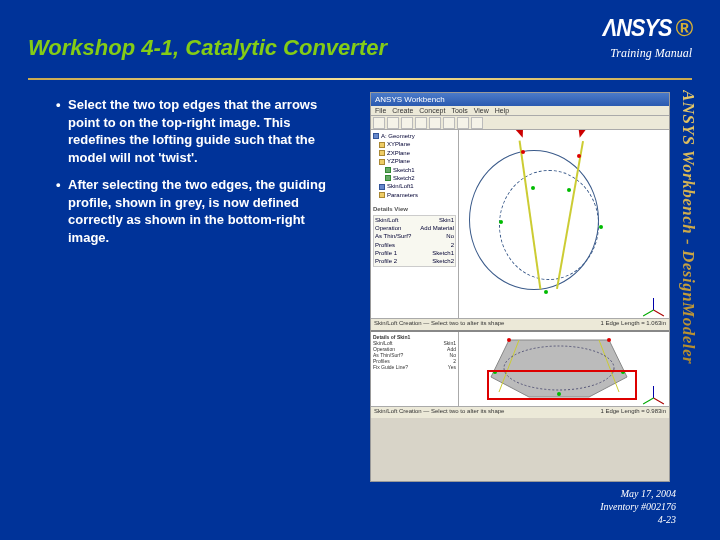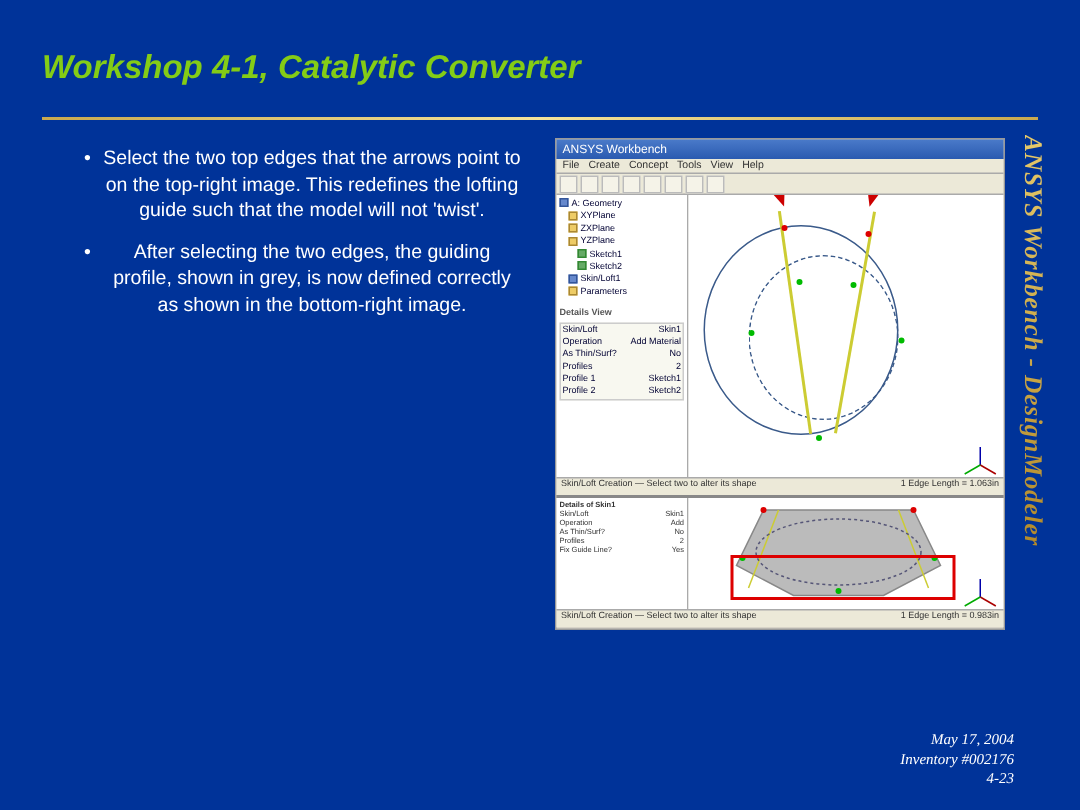--- a/index.html
+++ b/index.html
@@ -64,27 +64,26 @@
     width: 310px;
     color: #fff;
   }
   .section-title {
     font-size: 13px;
     font-weight: bold;
     margin-bottom: 6px;
   }
   .bullet {
     font-size: 13px;
-    font-weight: normal;
+    font-weight: bold;
     line-height: 1.35;
     margin-left: 18px;
     margin-bottom: 10px;
     position: relative;
     padding-left: 12px;
-    text-align: center;
   }
   .bullet::before {
     content: "•";
     position: absolute;
     left: 0;
     top: 0;
   }
   .side-label {
     position: absolute;
     top: 90px;
@@ -104,21 +103,21 @@
     -webkit-background-clip: text;
     background-clip: text;
     color: transparent;
     letter-spacing: 0.5px;
   }
   .screenshot-area {
     position: absolute;
     top: 92px;
     left: 370px;
     width: 300px;
-    height: 328px;
+    height: 390px;
     background: #d8d4c8;
     border: 1px solid #999;
   }
   .app-title {
     background: linear-gradient(#4a7ac9, #2a5ab0);
     color: #fff;
     font-size: 8px;
     padding: 2px 4px;
   }
   .app-menu {
@@ -221,20 +220,24 @@
     font-style: italic;
     line-height: 1.3;
     font-family: 'Times New Roman', serif;
   }
 </style>
 </head>
 <body>
 
 <div class="header">
   <div class="title">Workshop 4-1, Catalytic Converter</div>
+  <div class="logo-block">
+    <div class="logo"><span class="lambda">ΛNSYS</span><span style="color:#d4af37;">®</span></div>
+    <div class="training">Training Manual</div>
+  </div>
 </div>
 <div class="gold-line"></div>
 
 <div class="content-text">
   <div class="bullet">Select the two top edges that the arrows point to on the top-right image.  This redefines the lofting guide such that the model will not 'twist'.</div>
   <div class="bullet">After selecting the two edges, the guiding profile, shown in grey, is now defined correctly as shown in the bottom-right image.</div>
 </div>
 
 <div class="side-label">
   <span class="side-label-text">ANSYS Workbench - DesignModeler</span>

